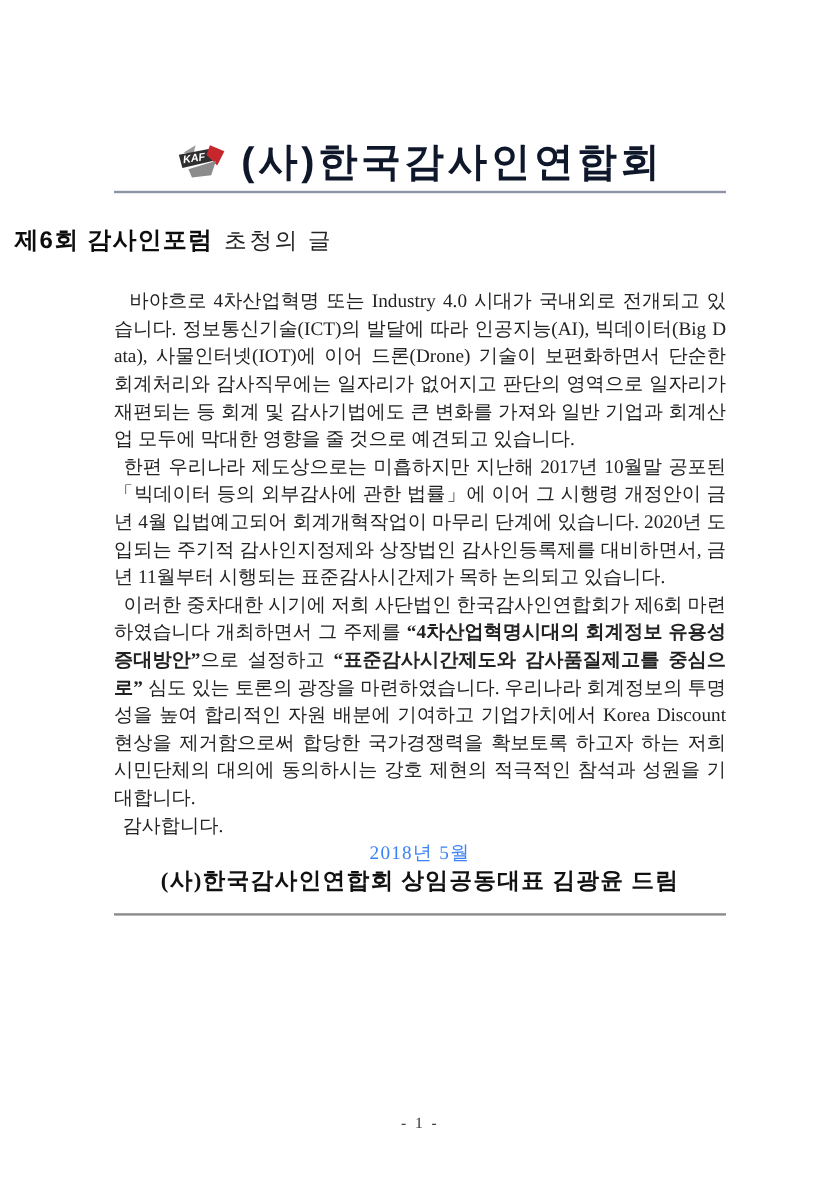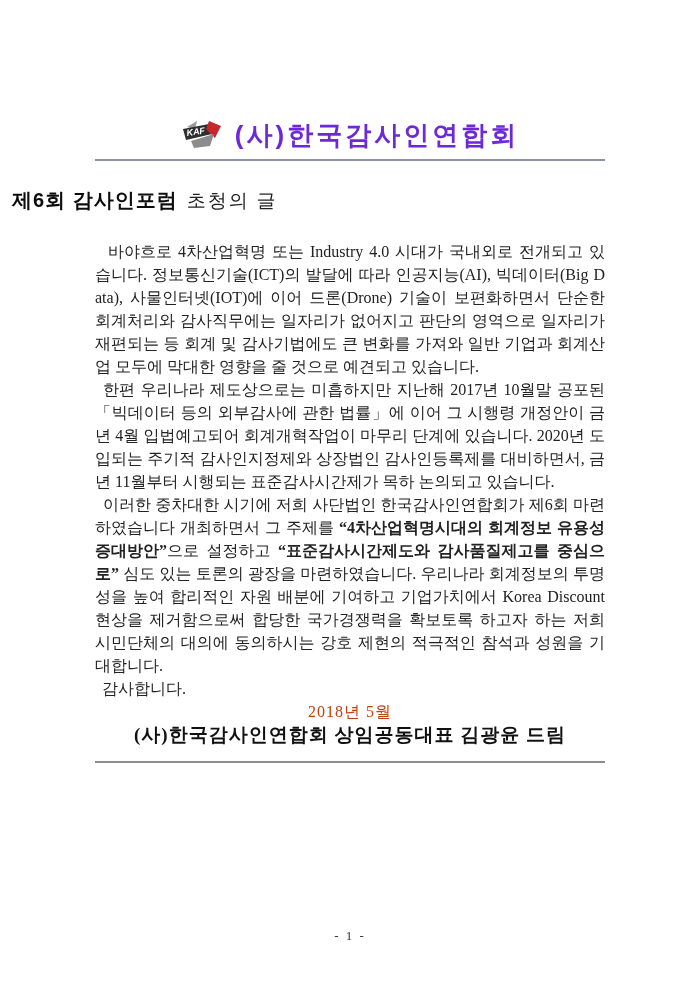--- a/index.html
+++ b/index.html
@@ -19,22 +19,22 @@
   
   .header { padding-top: 114px; }
   .brand-row {
     display: flex; justify-content: center; align-items: center;
     gap: 10px; height: 42px;
   }
   .logo { width: 44px; height: 36px; flex: 0 0 auto; }
   .org-name {
     font-family: "Liberation Sans", sans-serif;
     font-weight: bold;
-    font-size: 26px;
-    color: #6d28d9;
+    font-size: 33px;
+    color: #0f172a;
     letter-spacing: 3px;
     white-space: nowrap;
   }
   .header-rule {
     width: 510px; margin: 3px auto 0;
     border-top: 2px solid #8a94a4;
     height: 0;
   }
 
   
@@ -69,21 +69,21 @@
   .p-indent-lg { text-indent: 13px; }
   .p-indent-sm { text-indent: 8px; }
   .bold-seg { font-weight: bold; }
   .closing { text-indent: 7px; }
 
   .date-line {
     margin-top: 12px;
     text-align: center;
     font-size: 16px;
     letter-spacing: 1px;
-    color: #c2410c;
+    color: #3b82f6;
   }
   .signature-line {
     margin-top: 27px;
     text-align: center;
     font-size: 19px;
     font-weight: bold;
     letter-spacing: 1px;
     color: #111111;
     white-space: nowrap;
   }

